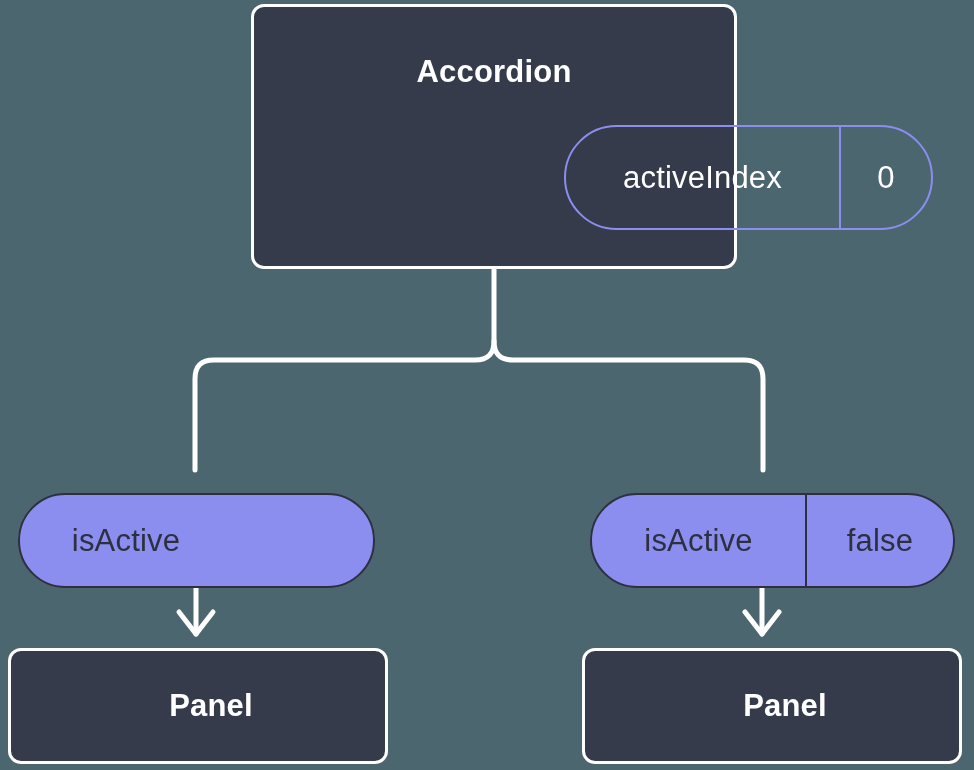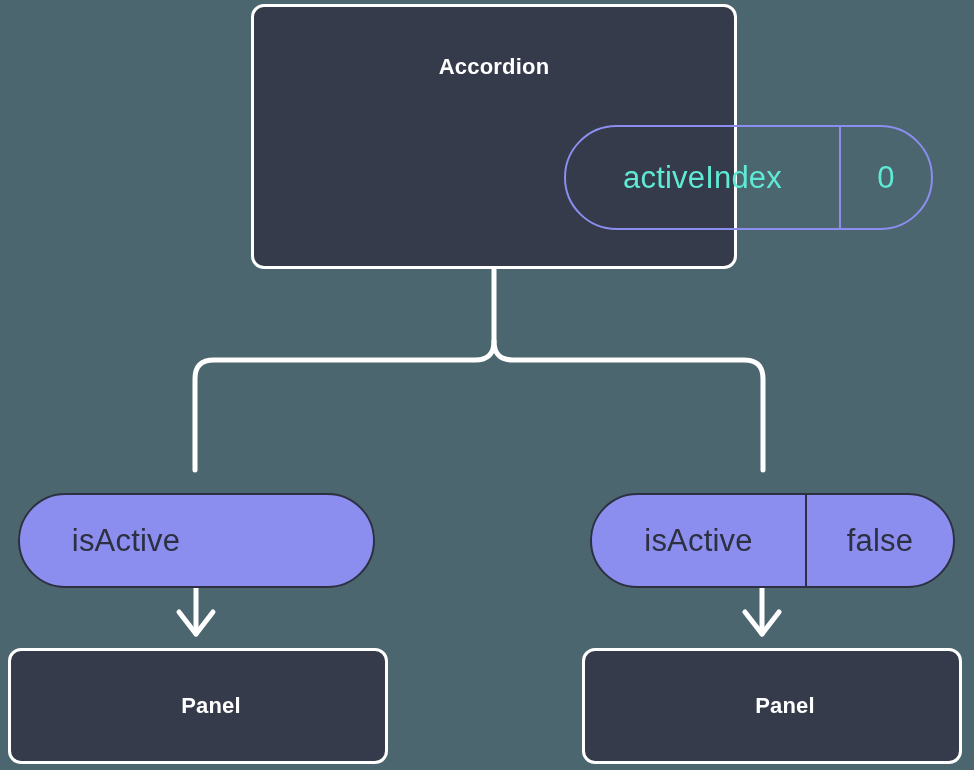--- a/index.html
+++ b/index.html
@@ -33,21 +33,21 @@
     box-sizing: border-box;
     background: #353b4a;
     border: 3px solid #ffffff;
     border-radius: 13px;
     display: flex;
     flex-direction: column;
     align-items: center;
   }
   .node-title {
     color: #ffffff;
-    font-size: 22px;
+    font-size: 31px;
     font-weight: 600;
     letter-spacing: .2px;
     white-space: nowrap;
   }
 
   
   #accordion-box {
     left: 251px;
     top: 4px;
     width: 486px;
@@ -89,21 +89,21 @@
 
   
   #accordion-state-pill {
     left: 310px;
     top: 118px;
     width: 369px;
     height: 105px;
     border: 2px solid #8b8eef;
     background: transparent;
   }
-  #accordion-state-pill .seg { color: #5eead4; }
+  #accordion-state-pill .seg { color: #ffffff; }
   #accordion-state-pill .seg-key   { width: 273px; }
   #accordion-state-pill .seg-value {
     flex: 1;
     border-left: 2px solid #8b8eef;
   }
 
   
   .pill-filled {
     top: 493px;
     height: 95px;

